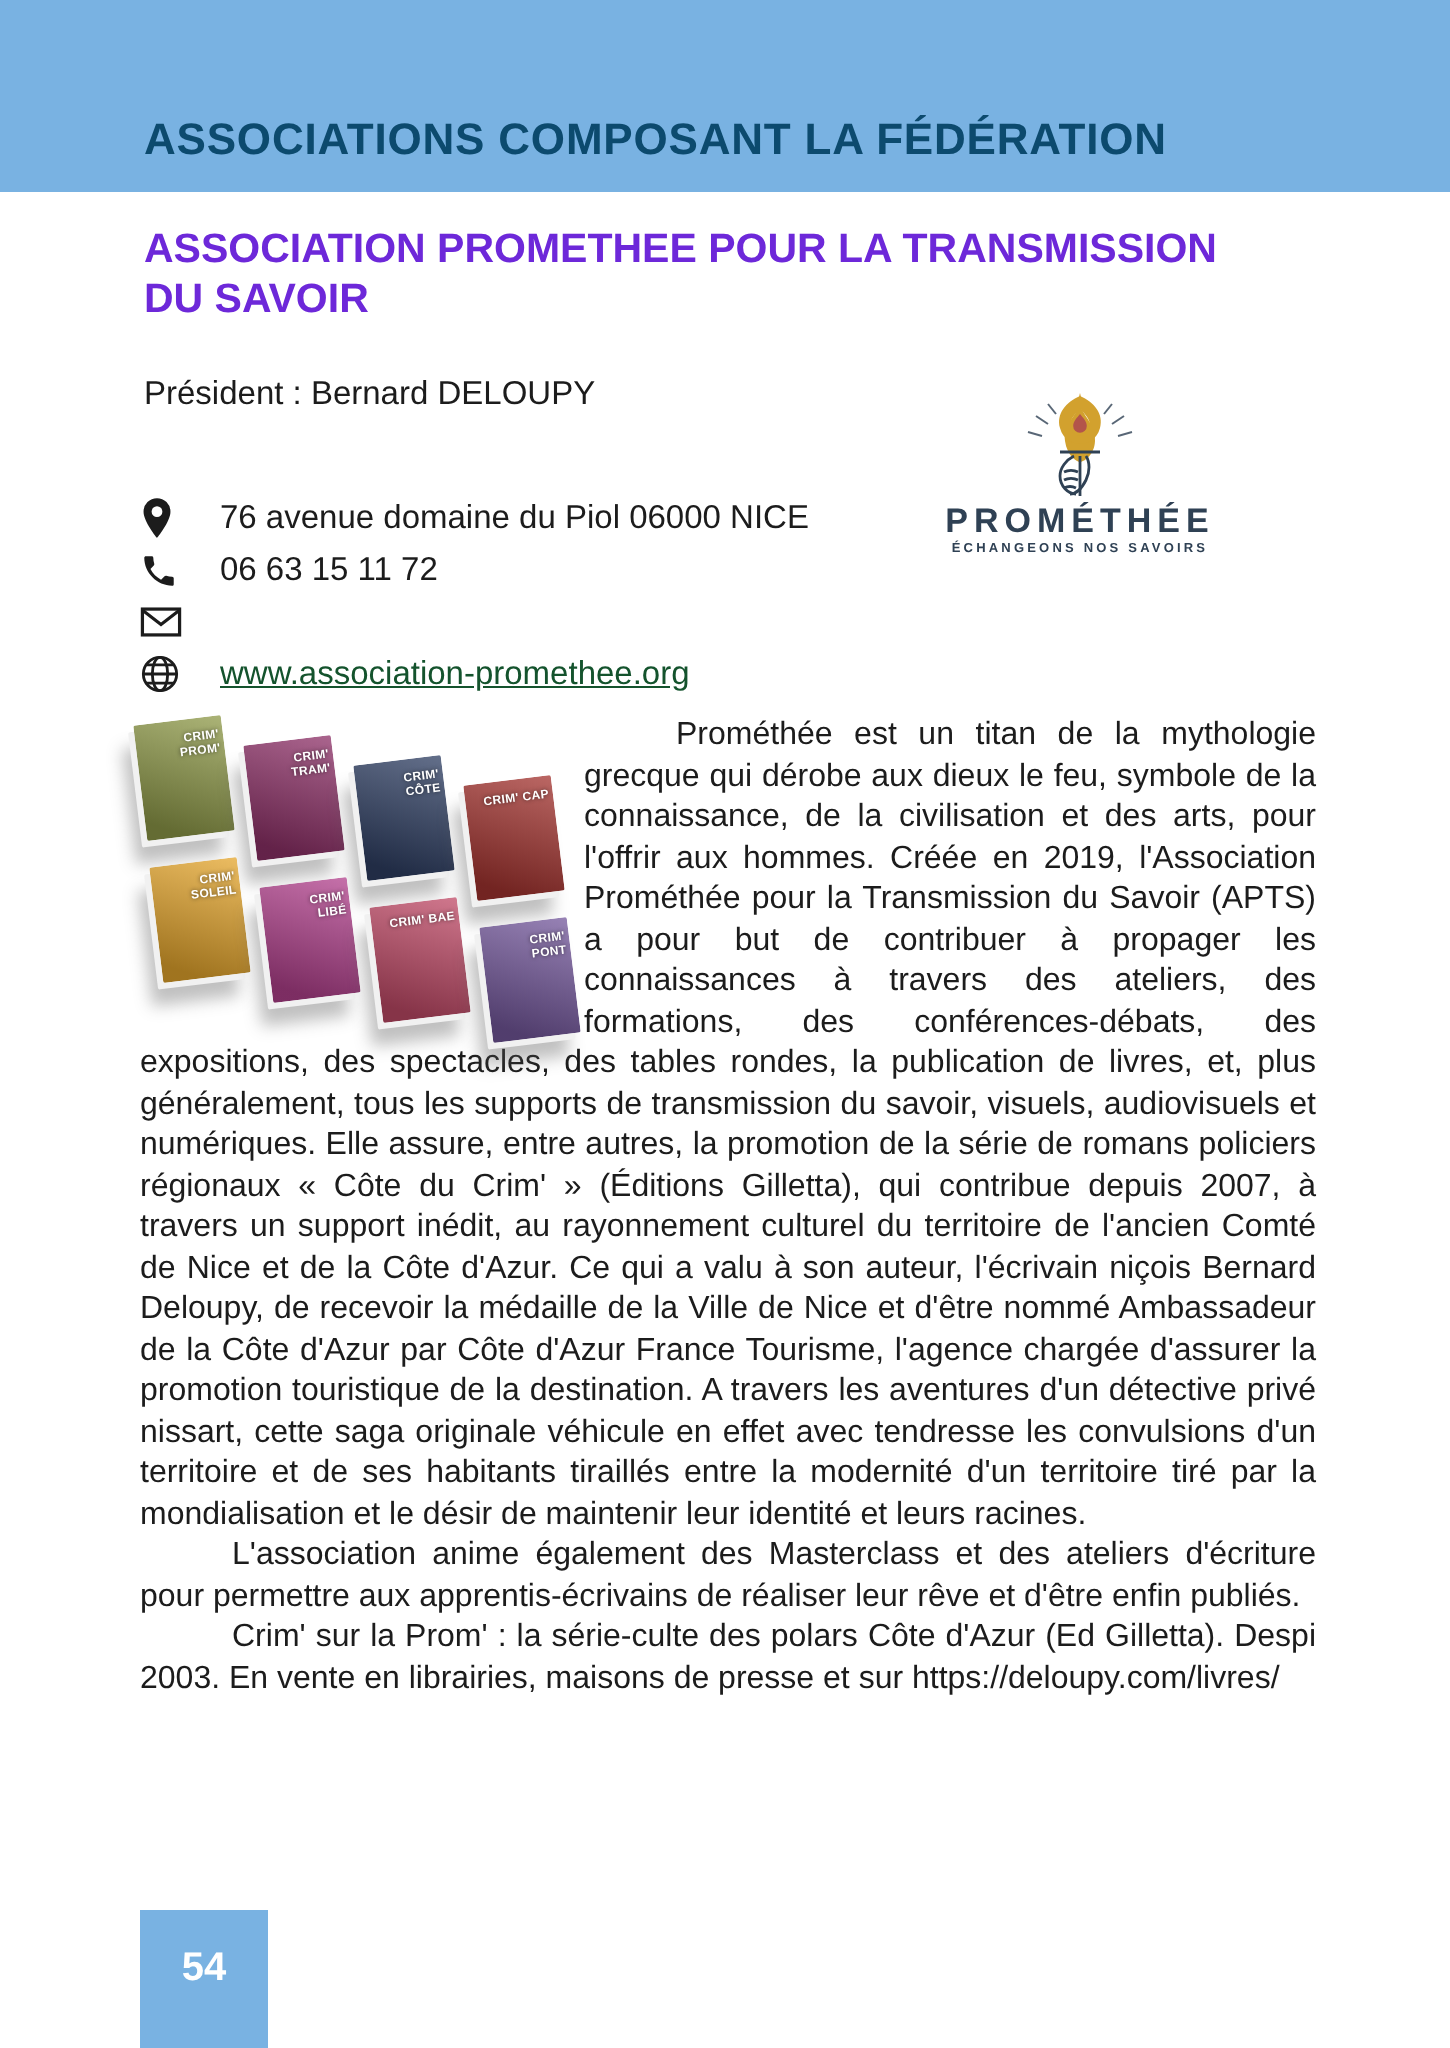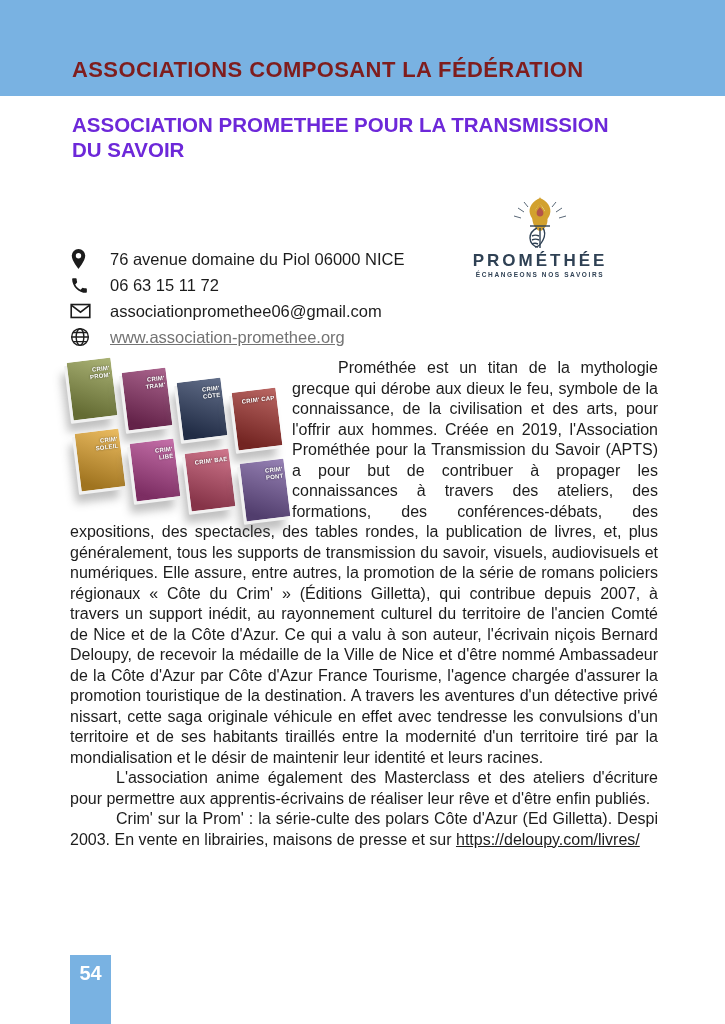--- a/index.html
+++ b/index.html
@@ -10,41 +10,41 @@
     color:#1c1c1c;
   }
   
   .banner{
     position:absolute;left:0;top:0;width:725px;height:96px;
     background:#79b2e2;
     display:flex;align-items:flex-end;
     padding:0 0 13px 72px;box-sizing:border-box;
   }
   .banner h1{
-    margin:0;font-size:22px;font-weight:bold;color:#7f1d1d;
+    margin:0;font-size:22px;font-weight:bold;color:#0c4a6e;
     letter-spacing:.4px;
   }
   
   .assoc-title{
     position:absolute;left:72px;top:112px;width:580px;
     font-size:20.5px;font-weight:bold;line-height:25px;color:#6d28d9;
     white-space:pre-line;
   }
   .roles{
     position:absolute;left:72px;top:186px;width:460px;
     font-size:16.5px;line-height:23px;
   }
   
   .contacts{position:absolute;left:70px;top:246px;width:400px;}
   .contact-row{display:flex;align-items:center;height:26px;font-size:16.5px;}
   .contact-row .cicon{width:26px;flex:0 0 26px;display:flex;align-items:center;}
   .contact-row .ctext{margin-left:14px;}
   .cicon svg{display:block;}
-  a.weblink{color:#737373;text-decoration:underline;cursor:pointer;}
-  a.darklink{color:#1c1c1c;text-decoration:underline;cursor:pointer;}
+  a.weblink{color:#14532d;text-decoration:underline;cursor:pointer;}
+  a.darklink{color:#1c1c1c;cursor:pointer;}
   
   .logo{
     position:absolute;left:460px;top:194px;width:160px;height:100px;
     text-align:center;
   }
   .logo .art{height:58px;}
   .logo .lname{
     font-size:17px;font-weight:bold;color:#2f4154;letter-spacing:3px;
     line-height:18px;
   }
@@ -68,38 +68,39 @@
     box-shadow:-3px 3px 0 #f1f1f1,-7px 11px 8px rgba(90,90,90,.38);
   }
   .book .bt{
     position:absolute;top:7px;right:2px;width:34px;
     font-size:6px;font-weight:bold;color:#ffffff;text-align:right;
     line-height:7px;letter-spacing:.2px;
     text-shadow:0 0 2px rgba(0,0,0,.6);
   }
   
   .pagenum{
-    position:absolute;left:70px;top:955px;width:41px;height:69px;
+    position:absolute;left:70px;top:955px;width:64px;height:69px;
     background:#79b2e2;color:#ffffff;font-size:20px;font-weight:bold;
-    text-align:center;padding-top:7px;box-sizing:border-box;
+    text-align:center;padding-top:18px;box-sizing:border-box;
   }
 </style>
 </head>
 <body>
 
 <div class="page">
 
   <div class="banner">
     <h1>ASSOCIATIONS COMPOSANT LA FÉDÉRATION</h1>
   </div>
 
   <div class="assoc-title">ASSOCIATION PROMETHEE POUR LA TRANSMISSION
 DU SAVOIR</div>
 
   <div class="roles">
+    <div>Président : Bernard DELOUPY</div>
   </div>
 
   <div class="contacts">
     <div class="contact-row">
       <span class="cicon">
         <svg width="17" height="22" viewBox="0 0 24 30">
             <path fill="#1c1c1c" d="M12 1a9.5 9.5 0 0 0-9.5 9.5C2.5 17.5 12 29 12 29s9.5-11.5 9.5-18.5A9.5 9.5 0 0 0 12 1zm0 13.3a3.8 3.8 0 1 1 0-7.6 3.8 3.8 0 0 1 0 7.6z"></path>
           </svg>
       </span>
       <span class="ctext">76 avenue domaine du Piol 06000 NICE</span>
@@ -114,21 +115,20 @@
     </div>
     <div class="contact-row">
       <span class="cicon">
         <svg width="21" height="16" viewBox="0 0 26 19">
             <g fill="none" stroke="#1c1c1c" stroke-width="2">
               <rect x="1.5" y="1.5" width="23" height="16"></rect>
               <path d="M2 2.5 13 11 24 2.5"></path>
             </g>
           </svg>
       </span>
-      <span class="ctext">associationpromethee06@gmail.com</span>
     </div>
     <div class="contact-row">
       <span class="cicon">
         <svg width="20" height="20" viewBox="0 0 24 24">
             <g fill="none" stroke="#1c1c1c" stroke-width="1.7">
               <circle cx="12" cy="12" r="10"></circle>
               <ellipse cx="12" cy="12" rx="4.6" ry="10"></ellipse>
               <path d="M2 12h20M3.4 6.5h17.2M3.4 17.5h17.2"></path>
             </g>
           </svg>

